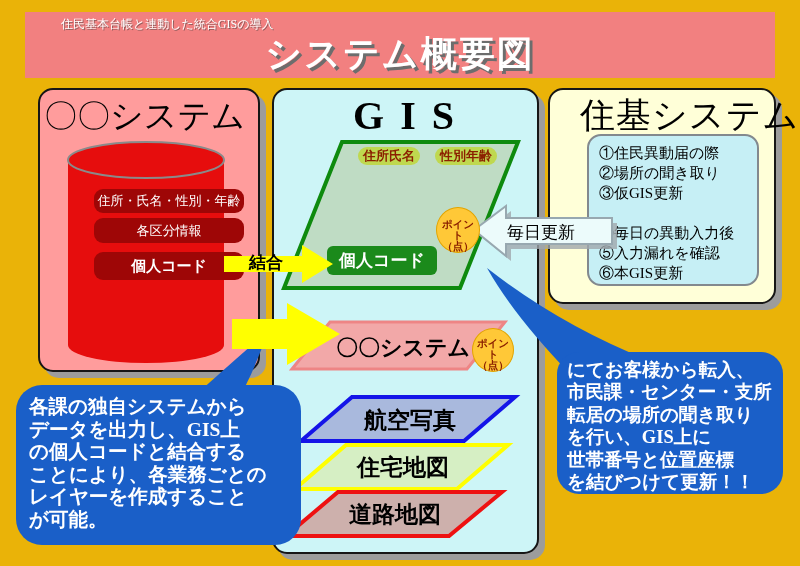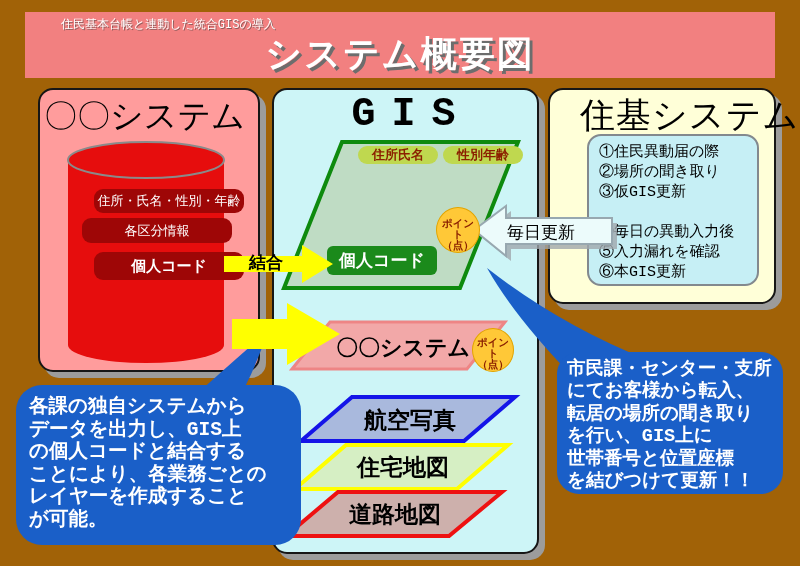--- a/index.html
+++ b/index.html
@@ -1,18 +1,18 @@
 <!DOCTYPE html>
 <html><head>
 <meta charset="utf-8">
 <style>
   html,body{margin:0;padding:0;background:#fff;}
   #canvas{
-    position:relative;width:800px;height:566px;overflow:hidden;background:#a16207;
-    font-family:Liberation Mono, monospace;color:#000;
+    position:relative;width:800px;height:566px;overflow:hidden;background:#eab308;
+    font-family:Liberation Serif, serif;color:#000;
   }
   .abs{position:absolute;}
   
   .header{left:25px;top:12px;width:750px;height:66px;background:#F28080;z-index:1;}
   .header-sub{left:36px;top:4px;font-size:12px;color:#fff;text-shadow:1px 1px 0 #8a5a5a;}
   .header-title{left:0;top:18px;width:100%;text-align:center;font-size:36px;font-weight:bold;color:#fff;
     text-shadow:3px 3px 0 #6d6d6d;letter-spacing:2px;}
   
   .panel{border:2px solid #161616;border-radius:15px;box-shadow:6px 6px 0 #9c9c9c;z-index:1;}
   .panel-left{left:38px;top:88px;width:218px;height:280px;background:#FF9C9C;}
@@ -21,22 +21,22 @@
   .panel-title{font-weight:500;color:#000;white-space:nowrap;}
   .lp-title{left:44px;top:94px;font-size:33px;z-index:3;}
   .gis-title{left:272px;top:92px;width:263px;text-align:center;font-size:40px;font-weight:600;letter-spacing:16px;text-indent:16px;z-index:3;}
   .juki-title{left:551px;top:92px;font-size:35px;z-index:3;letter-spacing:1px;margin-left:29px;}
   
   .db-field{background:#9E0606;border-radius:9px;color:#fff;text-align:center;z-index:3;
     display:flex;align-items:center;justify-content:center;font-size:13px;margin-left:16px;}
   
   .reg-box{background:#1B8A1B;border-radius:6px;color:#fff;font-weight:bold;font-size:17px;
     display:flex;align-items:center;justify-content:center;z-index:3;}
-  .pill{display:inline-block;background:#BFD84F;border-radius:10px;padding:0 14px;
-    color:#8B2000;font-size:13px;font-weight:bold;margin-right:5px;}
+  .pill{display:inline-block;background:#BFD84F;border-radius:10px;padding:0 5px;
+    color:#8B2000;font-size:13px;font-weight:bold;margin-right:15px;}
   .reg-title{font-size:23px;font-weight:bold;z-index:3;white-space:nowrap;}
   .layer-label{z-index:3;font-weight:bold;white-space:nowrap;text-align:center;}
   
   .steps-box{left:587px;top:134px;width:172px;height:152px;background:#C6EFF5;
     border:2px solid #83898e;border-radius:14px;z-index:3;padding:7px 0 0 10px;box-sizing:border-box;}
   .step{font-size:15px;line-height:20px;min-height:20px;white-space:nowrap;}
   
   .bubble{background:#1A5FC8;border-radius:26px;color:#fff;font-weight:bold;z-index:6;box-sizing:border-box;}
   .bubble-left{left:16px;top:385px;width:285px;height:160px;padding:11px 0 0 13px;}
   .bubble-left .line{font-size:19.5px;line-height:22.5px;white-space:nowrap;}
@@ -76,21 +76,21 @@
 
     <polygon points="352,397 515,397 464,441 301,441" fill="#A9B9DD" stroke="#1414E8" stroke-width="4"></polygon>
 
     <polygon points="346,445 508,445 457,489 295,489" fill="#D6EFC4" stroke="#FFFF00" stroke-width="4"></polygon>
 
     <polygon points="338,492 502,492 449,536 286,536" fill="#CDB0AC" stroke="#EE1111" stroke-width="4"></polygon>
   </svg>
 
   <div class="abs panel-title lp-title">〇〇システム</div>
   <div class="abs db-field" style="left:78px;top:189px;width:150px;height:24px;">住所・氏名・性別・年齢</div>
-  <div class="abs db-field" style="left:66px;top:218px;width:150px;height:25px;">各区分情報</div>
+  <div class="abs db-field" style="left:78px;top:218px;width:150px;height:25px;">各区分情報</div>
   <div class="abs db-field" style="left:78px;top:252px;width:150px;height:28px;font-size:15px;font-weight:bold;">個人コード</div>
 
   <div class="abs panel-title gis-title">GIS</div>
   <div class="abs" style="left:358px;top:146px;z-index:3;white-space:nowrap;">
     <span class="pill">住所氏名</span><span class="pill">性別年齢</span>
   </div>
   <div class="abs reg-box" style="left:327px;top:246px;width:110px;height:29px;">個人コード</div>
 
   <div class="abs layer-label" style="left:335px;top:333px;width:136px;font-size:22px;">〇〇システム</div>
   <div class="abs layer-label" style="left:360px;top:405px;width:100px;font-size:23px;">航空写真</div>
@@ -137,21 +137,21 @@
 
   <div class="abs bubble bubble-left">
     <div class="line">各課の独自システムから</div>
     <div class="line">データを出力し、GIS上</div>
     <div class="line">の個人コードと結合する</div>
     <div class="line">ことにより、各業務ごとの</div>
     <div class="line">レイヤーを作成すること</div>
     <div class="line">が可能。</div>
   </div>
   <div class="abs bubble bubble-right">
+    <div class="line">にてお客様から転入、</div>
     <div class="line">市民課・センター・支所</div>
-    <div class="line">にてお客様から転入、</div>
     <div class="line">転居の場所の聞き取り</div>
     <div class="line">を行い、GIS上に</div>
     <div class="line">世帯番号と位置座標</div>
     <div class="line">を結びつけて更新！！</div>
   </div>
 
 </div>
 
 </body></html>

